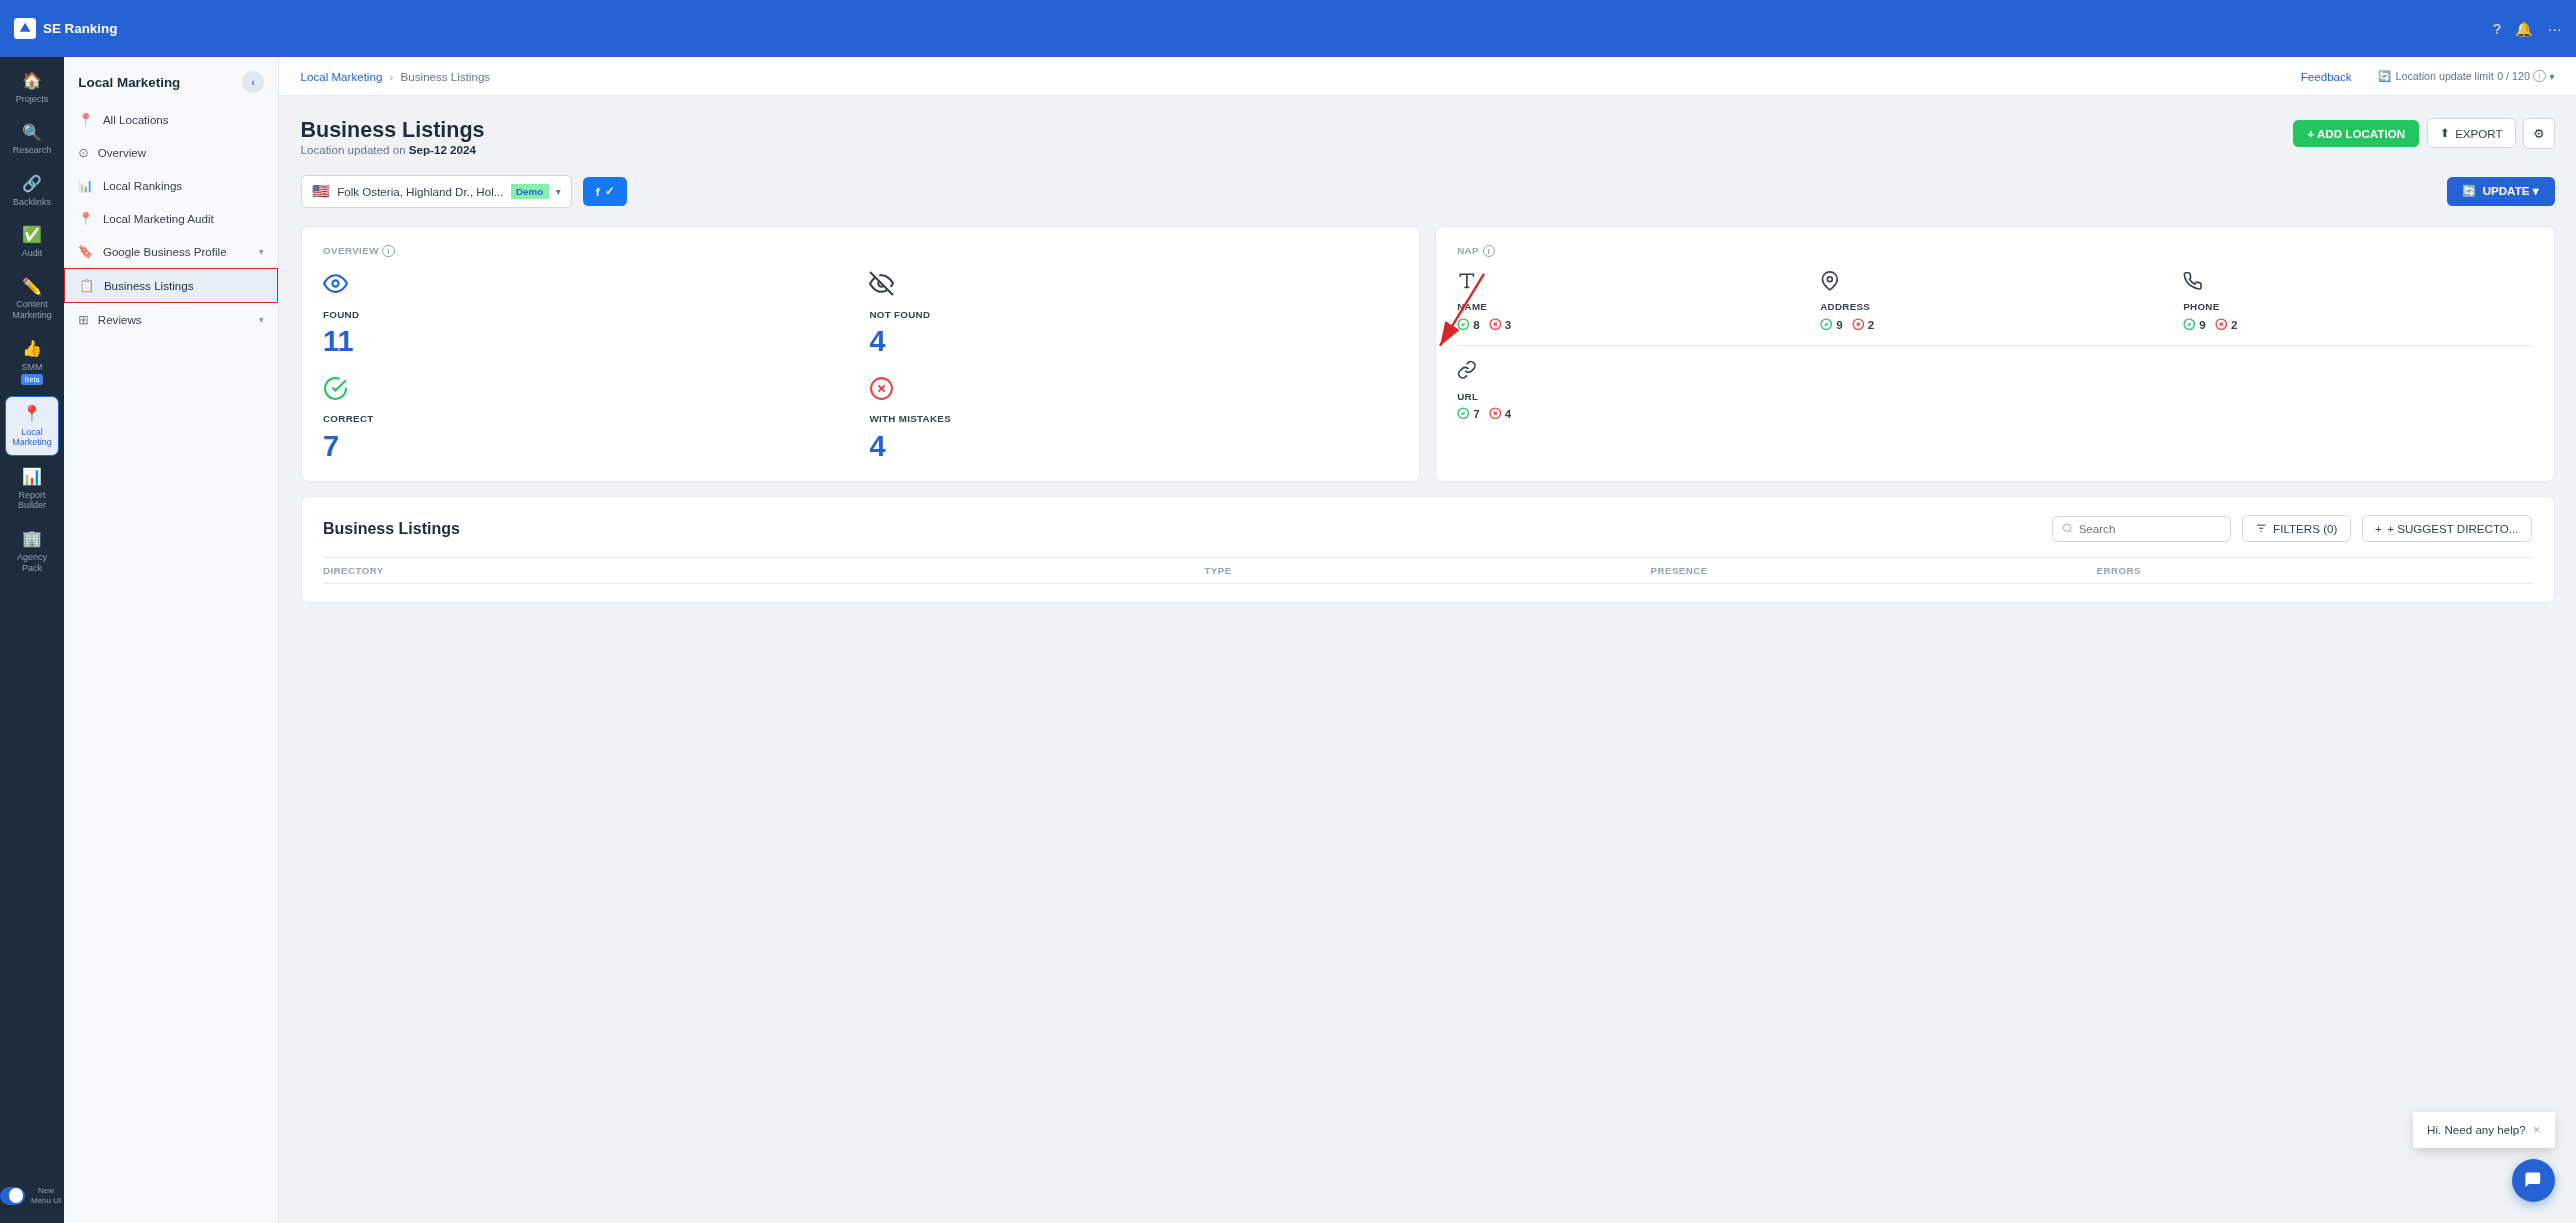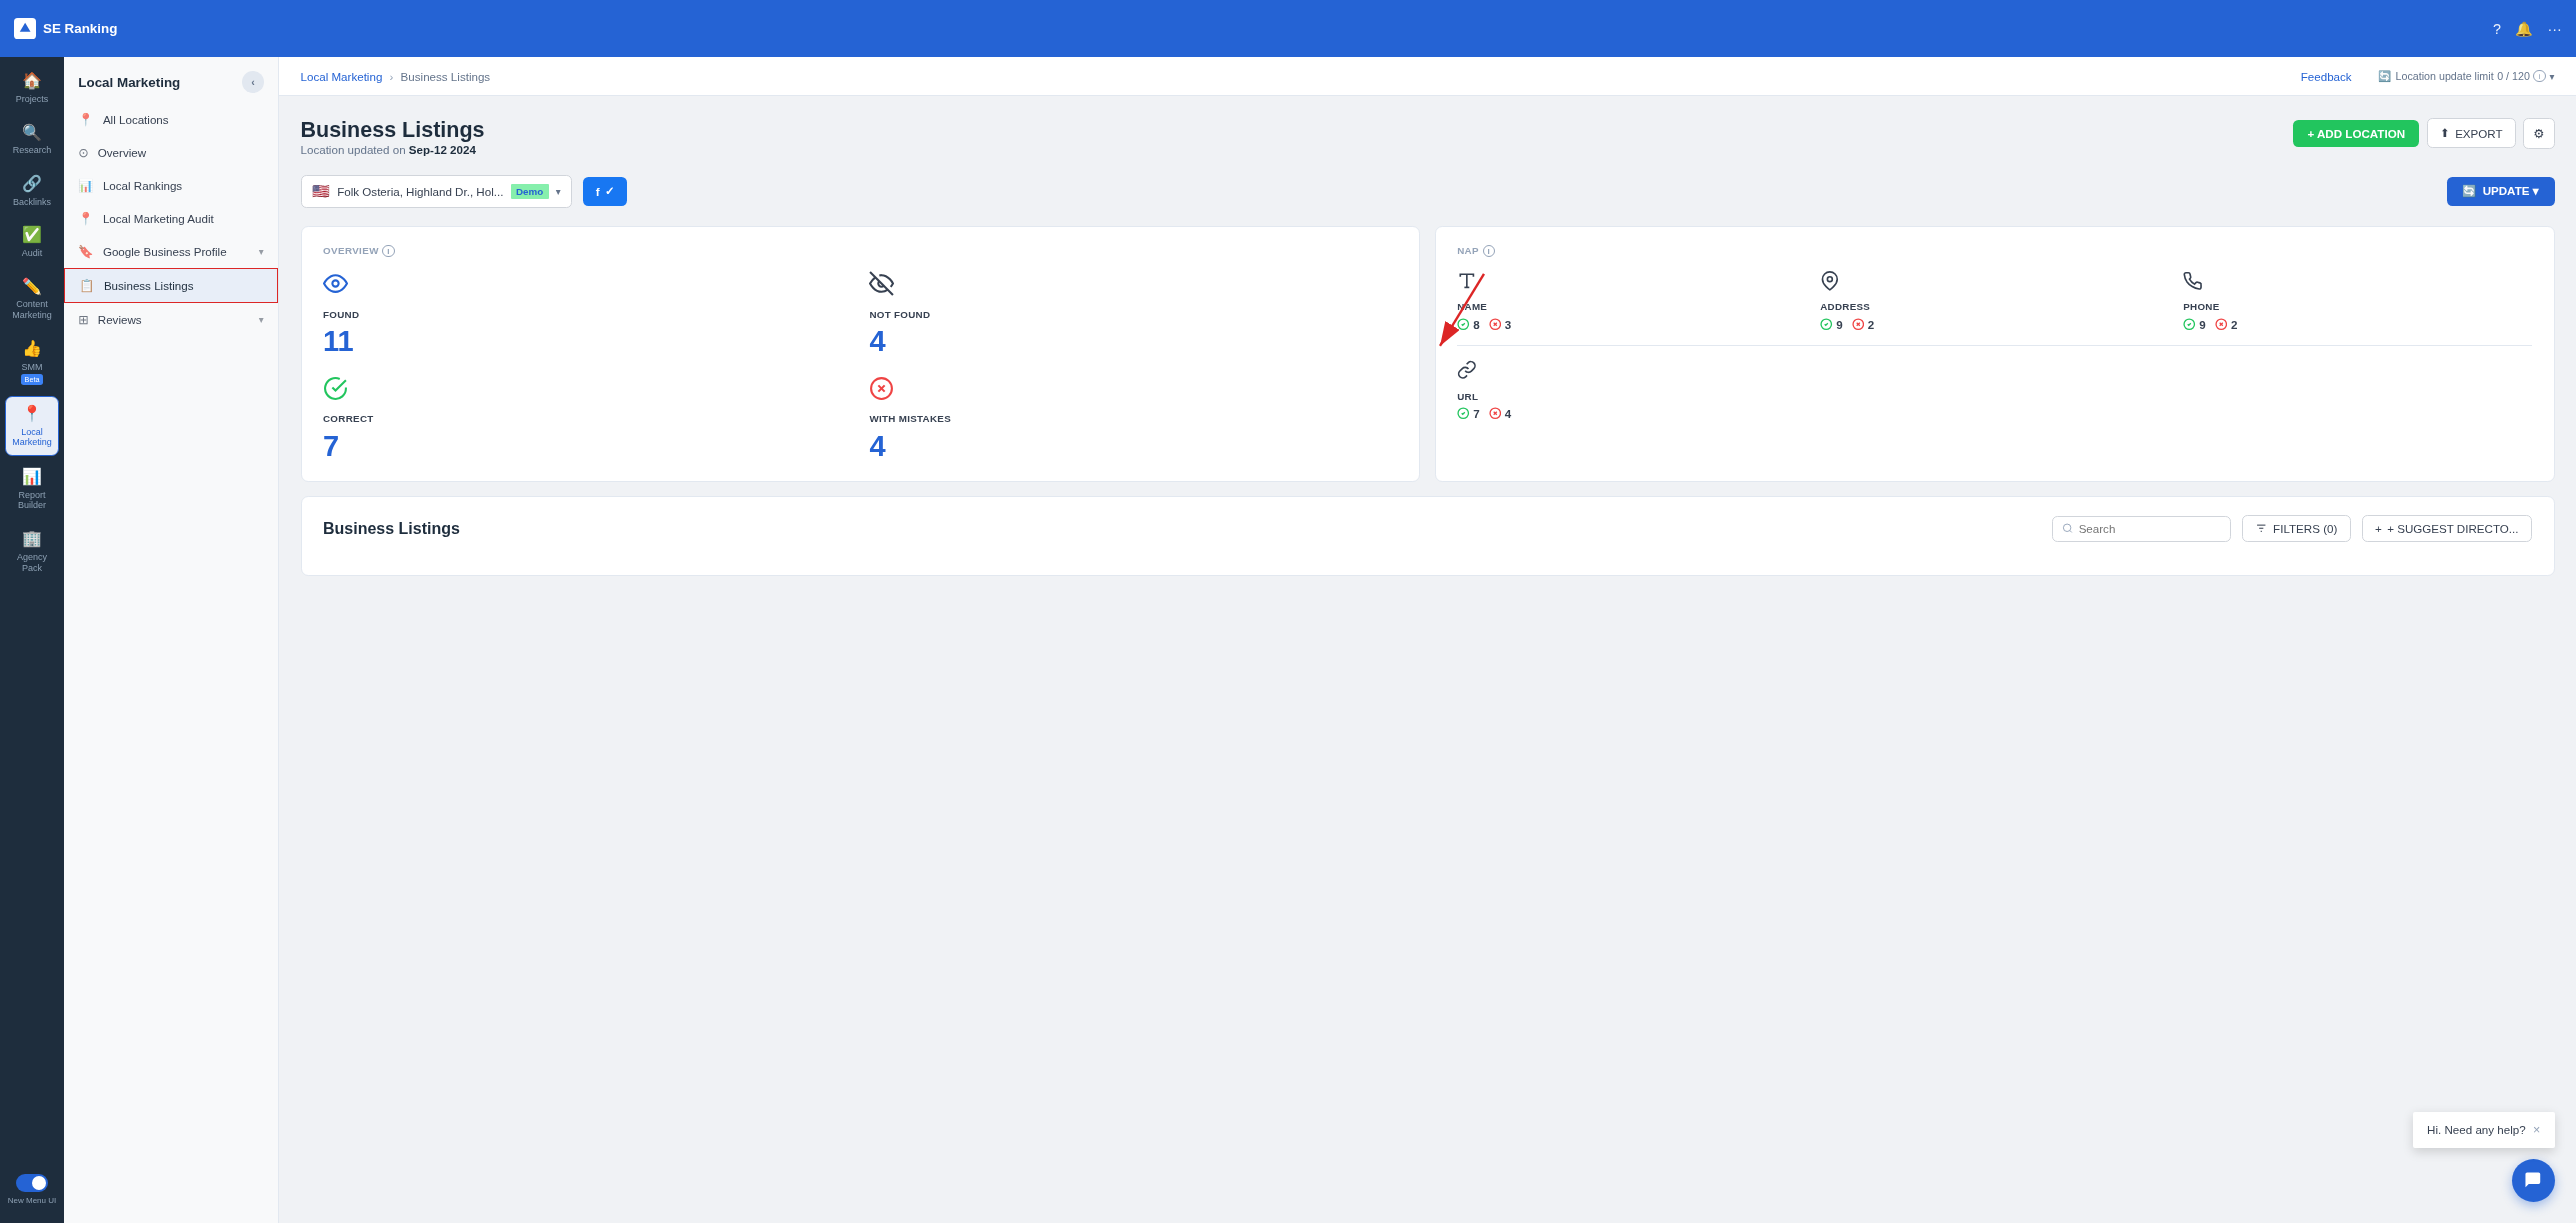--- a/index.html
+++ b/index.html
@@ -575,21 +575,21 @@
     </div>
     <div class="icon-sidebar-item">
       <span class="si-icon">📊</span>
       <span class="si-label">Report Builder</span>
     </div>
     <div class="icon-sidebar-item">
       <span class="si-icon">🏢</span>
       <span class="si-label">Agency Pack</span>
     </div>
     <div style="flex:1;"></div>
-    <div style="display:flex;flex-direction:column;align-items:center;gap:3.6px;padding:10.7px 0;">
+    <div style="display:flex;flex-direction:row;align-items:center;gap:3.6px;padding:10.7px 0;">
       <div style="width:32px;height:18px;background:#2563d4;border-radius:9px;display:flex;align-items:center;padding:1.8px;cursor:pointer;">
         <div style="width:14.3px;height:14.3px;background:white;border-radius:50%;margin-left:auto;"></div>
       </div>
       <span style="font-size:8px;color:#8da0b3;text-align:center;line-height:1.2;">New Menu UI</span>
     </div>
   </div>
 
   <div class="second-sidebar">
     <div class="second-sidebar-header">
       <span>Local Marketing</span>
@@ -891,20 +891,26 @@
                   <line x1="8" y1="12" x2="16" y2="12"></line>
                   <line x1="11" y1="18" x2="13" y2="18"></line>
               </svg>
               <span>FILTERS (0)</span>
             </button>
             <button class="btn-suggest">
               <span>+</span>
               <span>+ SUGGEST DIRECTO...</span>
             </button>
           </div>
+          <div class="listings-table-header">
+            <span>DIRECTORY</span>
+            <span>TYPE</span>
+            <span>PRESENCE</span>
+            <span>ERRORS</span>
+          </div>
         </div>
       </div>
     </div>
   </div>
 </div>
 
 <div class="chat-bubble-container">
   <div class="chat-tooltip">
     <span>Hi. Need any help?</span>
     <span class="close-x">×</span>

